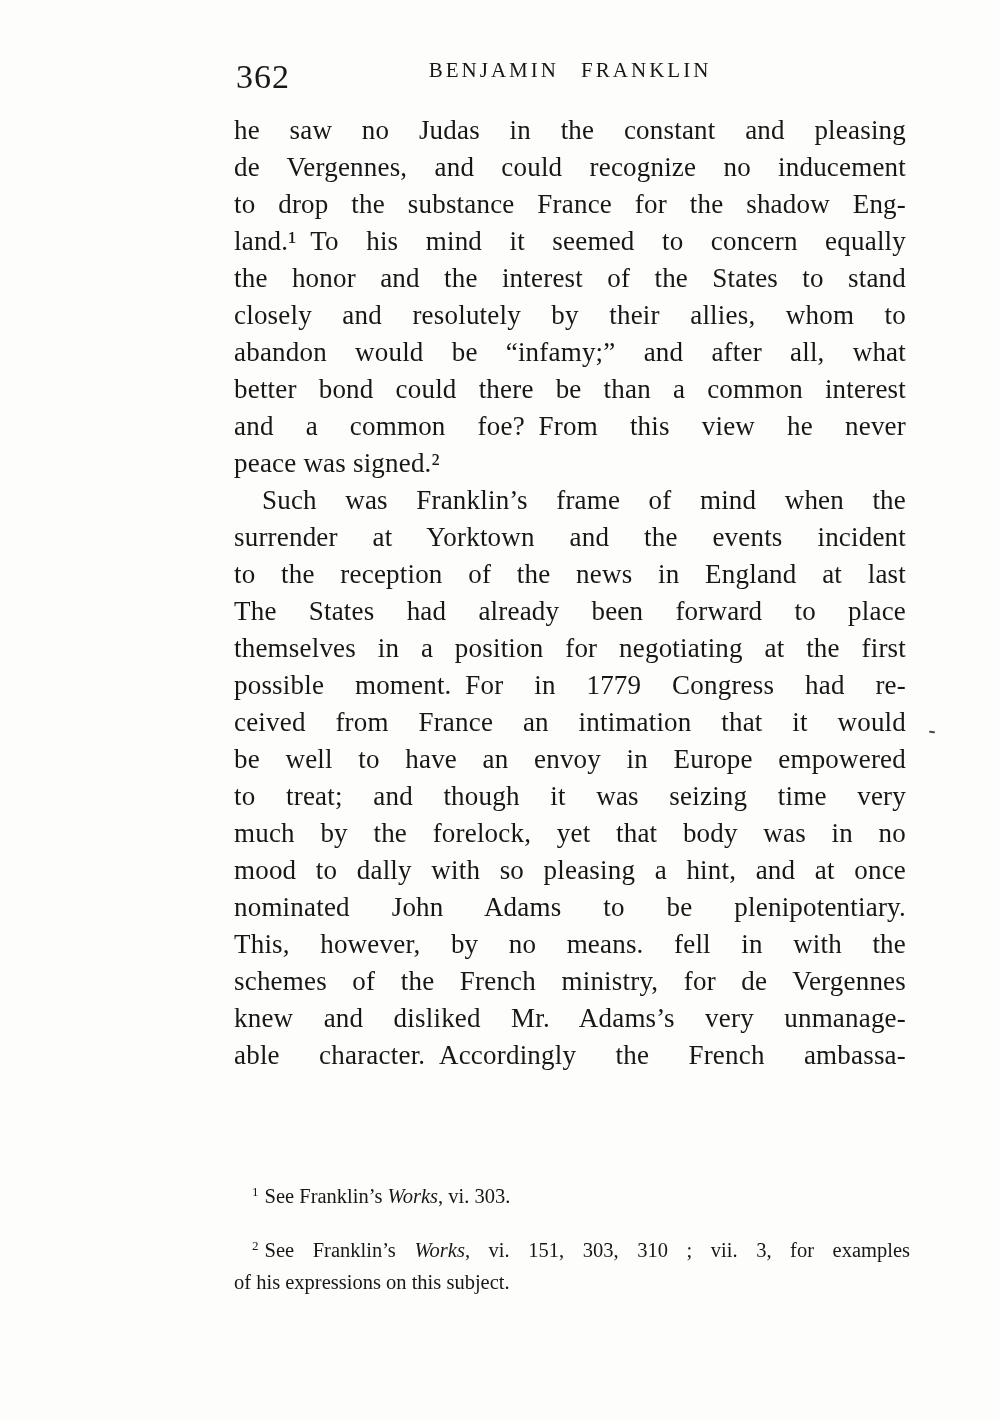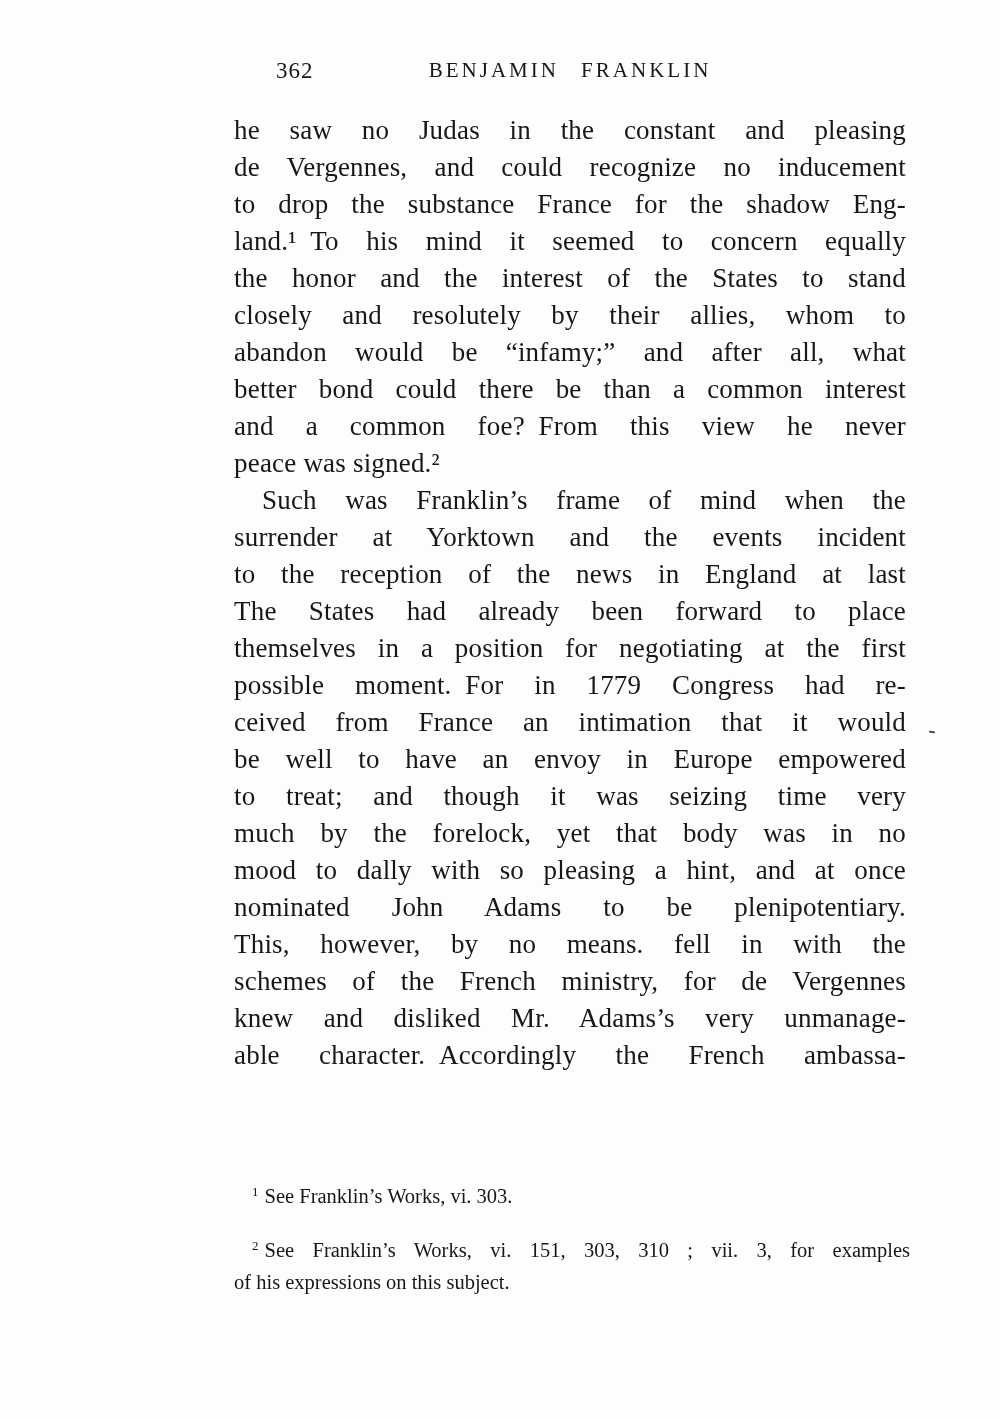--- a/index.html
+++ b/index.html
@@ -21,23 +21,22 @@
     position: absolute;
     top: 58px;
     left: 234px;
     width: 672px;
     height: 34px;
   }
   .page-number {
     position: absolute;
     left: 2px;
     top: 0;
-    font-size: 23px;
+    font-size: 34px;
     letter-spacing: 1px;
-    margin-left: 40px;
   }
   .running-title {
     position: absolute;
     left: 0;
     right: 0;
     top: 0;
     text-align: center;
     font-size: 21px;
     letter-spacing: 3px;
     word-spacing: 14px;
@@ -84,20 +83,21 @@
     text-align: justify;
     text-align-last: justify;
     margin-top: 18px;
   }
   .fn-marker {
     font-size: 13px;
     vertical-align: 7px;
     margin-right: 6px;
   }
   .italic {
+    font-style: italic;
   }
   
   .speck {
     position: absolute;
     left: 929px;
     top: 731px;
     width: 6px;
     height: 2px;
     background: #4a4a4a;
     border-radius: 1px;

